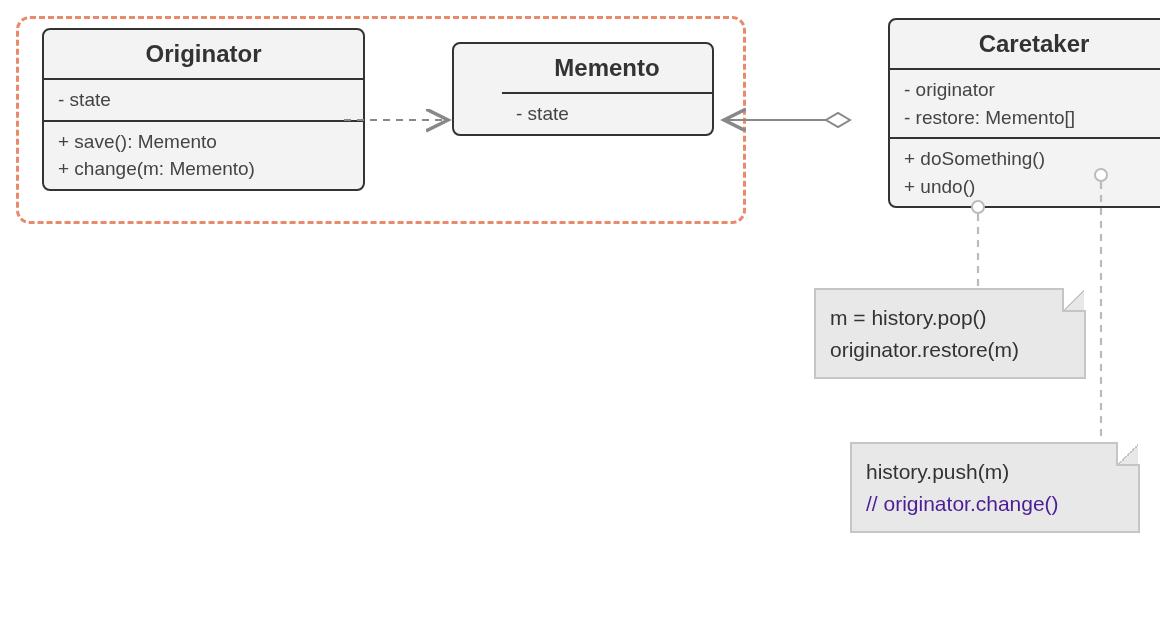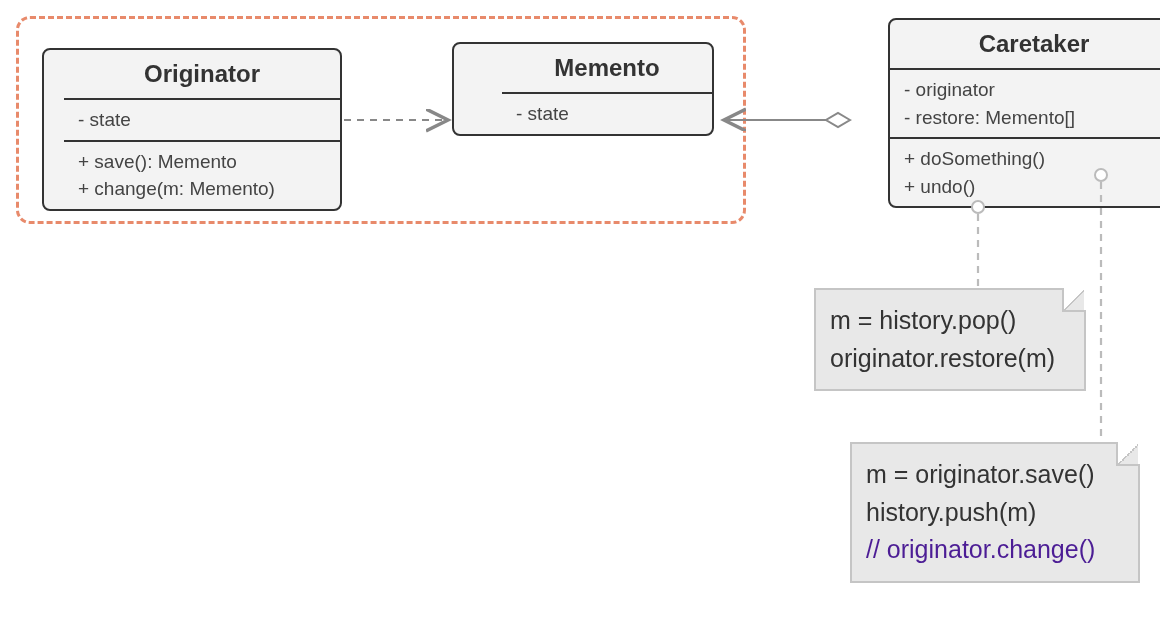--- a/index.html
+++ b/index.html
@@ -43,21 +43,21 @@
     .class-section:last-child {
       border-bottom: none;
     }
     .class-section div {
       white-space: nowrap;
     }
     .note {
       position: absolute;
       background: #e8e8e8;
       border: 2px solid #c5c5c5;
-      font-size: 25px;
+      font-size: 21px;
       color: #333;
       padding: 12px 14px;
       line-height: 1.5;
     }
     .note .comment {
       color: #4c1d95;
     }
     .note-fold {
       position: absolute;
       top: 0;
@@ -90,21 +90,21 @@
       border: 2px solid #bbb;
       border-radius: 50%;
       background: #fff;
     }
   </style>
 </head>
 <body>
 
 <div class="dashed-container" style="left:16px; top:16px; width:730px; height:208px;"></div>
 
-<div class="class-box" style="left:42px; top:48px; width:300px;padding-left:20px;">
+<div class="class-box" style="left:42px; top:28px; width:323px;">
   <div class="class-title">Originator</div>
   <div class="class-section">
     <div>- state</div>
   </div>
   <div class="class-section">
     <div>+ save(): Memento</div>
     <div>+ change(m: Memento)</div>
   </div>
 </div>
 
@@ -133,21 +133,20 @@
 <div class="note" style="left:814px; top:288px; width:272px;">
   <div class="note-foldbg"></div>
   <div class="note-fold"></div>
   <div>m = history.pop()</div>
   <div>originator.restore(m)</div>
 </div>
 
 <div class="note" style="left:850px; top:442px; width:290px;">
   <div class="note-foldbg"></div>
   <div class="note-fold"></div>
-  <div>m = originator.save()</div>
   <div>history.push(m)</div>
   <div class="comment">// originator.change()</div>
 </div>
 
 <svg class="overlay">
   <defs>
     <marker id="arrowhead" markerWidth="12" markerHeight="12" refX="10" refY="5" orient="auto">
       <path d="M0,0 L10,5 L0,10" fill="none" stroke="#888" stroke-width="1.6"></path>
     </marker>
     <marker id="arrowhead2" markerWidth="12" markerHeight="12" refX="10" refY="5" orient="auto">

